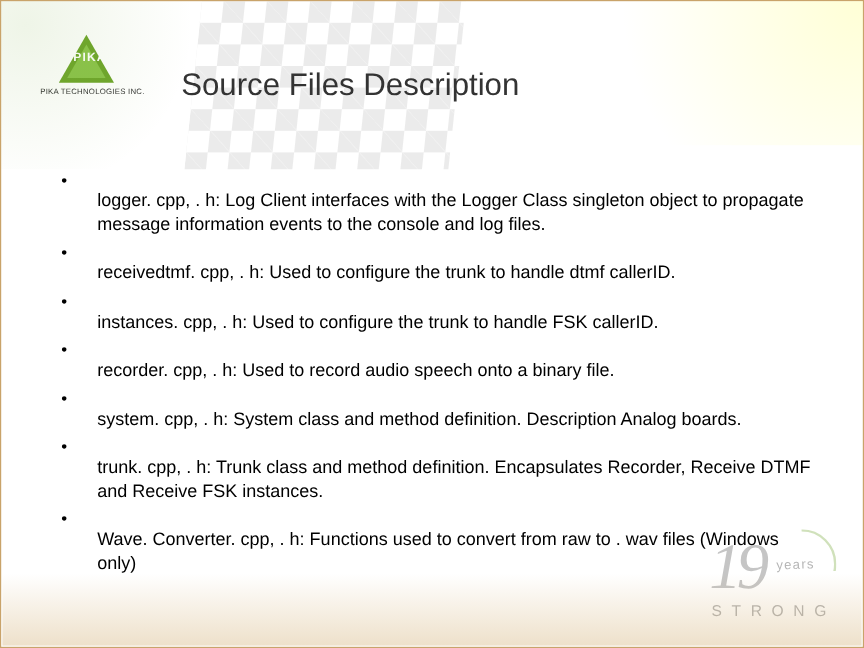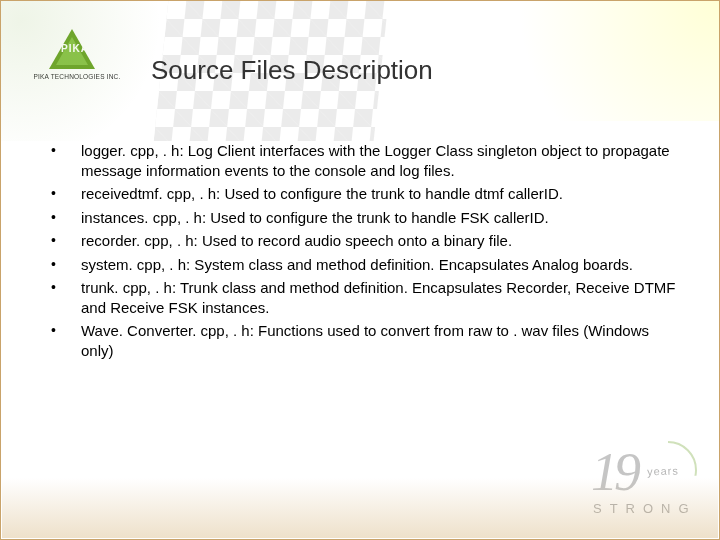--- a/index.html
+++ b/index.html
@@ -124,20 +124,21 @@
     margin-bottom: 4px;
   }
   ul.bullets li .dot {
     width: 30px;
     flex-shrink: 0;
     text-align: left;
     font-size: 14px;
   }
   ul.bullets li .txt {
     flex: 1;
+    margin-top: 17px;
   }
 
   .corner-badge {
     position: absolute;
     right: 18px; bottom: 12px;
     width: 110px; height: 82px;
   }
   .badge-num {
     font-family: Georgia, 'Times New Roman', serif;
     font-size: 54px;
@@ -202,21 +203,21 @@
       <li>
         <span class="dot">•</span>
         <span class="txt">instances. cpp, . h: Used to configure the trunk to handle FSK callerID.</span>
       </li>
       <li>
         <span class="dot">•</span>
         <span class="txt">recorder. cpp, . h: Used to record audio speech onto a binary file.</span>
       </li>
       <li>
         <span class="dot">•</span>
-        <span class="txt">system. cpp, . h: System class and method definition.  Encapsulates Analog boards.</span>
+        <span class="txt">system. cpp, . h: System class and method definition.  Description Analog boards.</span>
       </li>
       <li>
         <span class="dot">•</span>
         <span class="txt">trunk. cpp, . h: Trunk class and method definition. Encapsulates Recorder, Receive DTMF and Receive FSK instances.</span>
       </li>
       <li>
         <span class="dot">•</span>
         <span class="txt">Wave. Converter. cpp, . h: Functions used to convert from raw to . wav files (Windows only)</span>
       </li>
     </ul>

